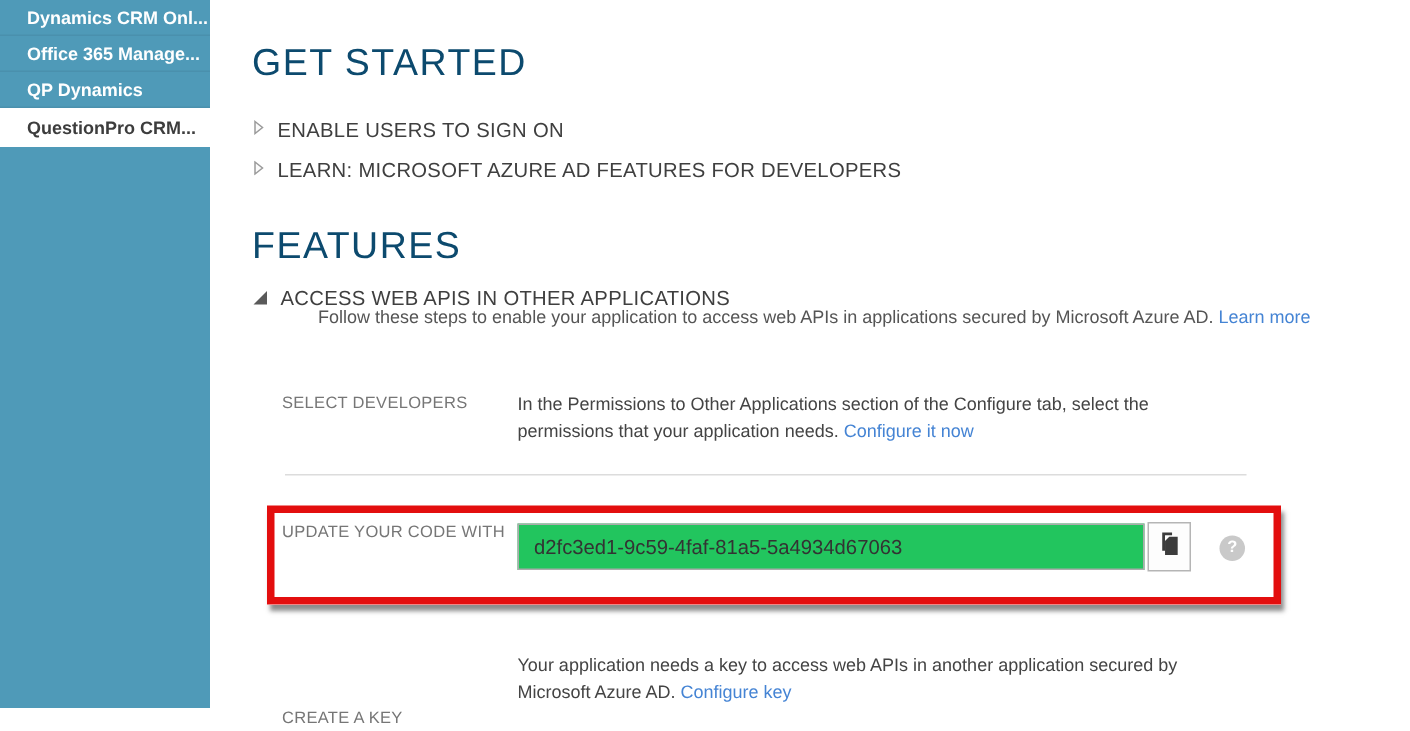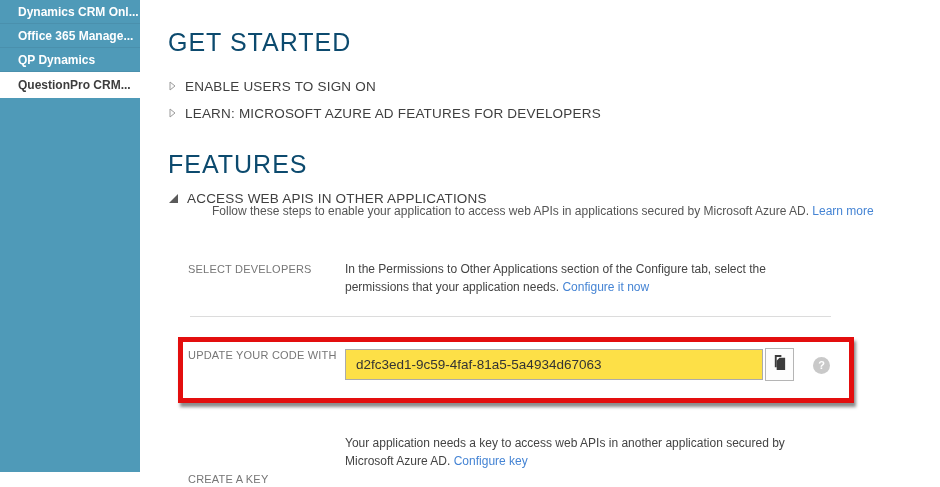--- a/index.html
+++ b/index.html
@@ -40,21 +40,21 @@
 
   .separator { position:absolute; left:190px; top:316px; width:641px; border-top:1px solid #dcdcdc; }
 
   
   .highlight-box { position:absolute; left:178px; top:337px; width:676px; height:66px;
                    border:5px solid #e30e0e; box-shadow:2px 4px 3px rgba(45,45,45,0.55); }
 
   #lbl-clientid { left:188px; top:348px; line-height:15px;text-align:right; }
 
   .clientid-input { position:absolute; left:345px; top:349px; width:418px; height:31px;
-                    background:#fde047; border:1px solid #ababab; padding:0 10px;
+                    background:#22c55e; border:1px solid #ababab; padding:0 10px;
                     font-family:"Liberation Sans","DejaVu Sans",sans-serif;
                     font-size:13.5px; color:#333; }
   .copy-btn { position:absolute; left:765px; top:348px; width:29px; height:33px;
               background:#fdfdfd; border:1px solid #b5b5b5; display:flex;
               align-items:center; justify-content:center; cursor:pointer; }
   .help-badge { position:absolute; left:813px; top:357px; width:17px; height:17px; border-radius:50%;
                 background:#c9c9c9; color:#fff; font-size:11px; font-weight:700;
                 text-align:center; line-height:17px; cursor:pointer; }
 
   #lbl-createkey { left:188px; top:437px;margin-top:36px; }

